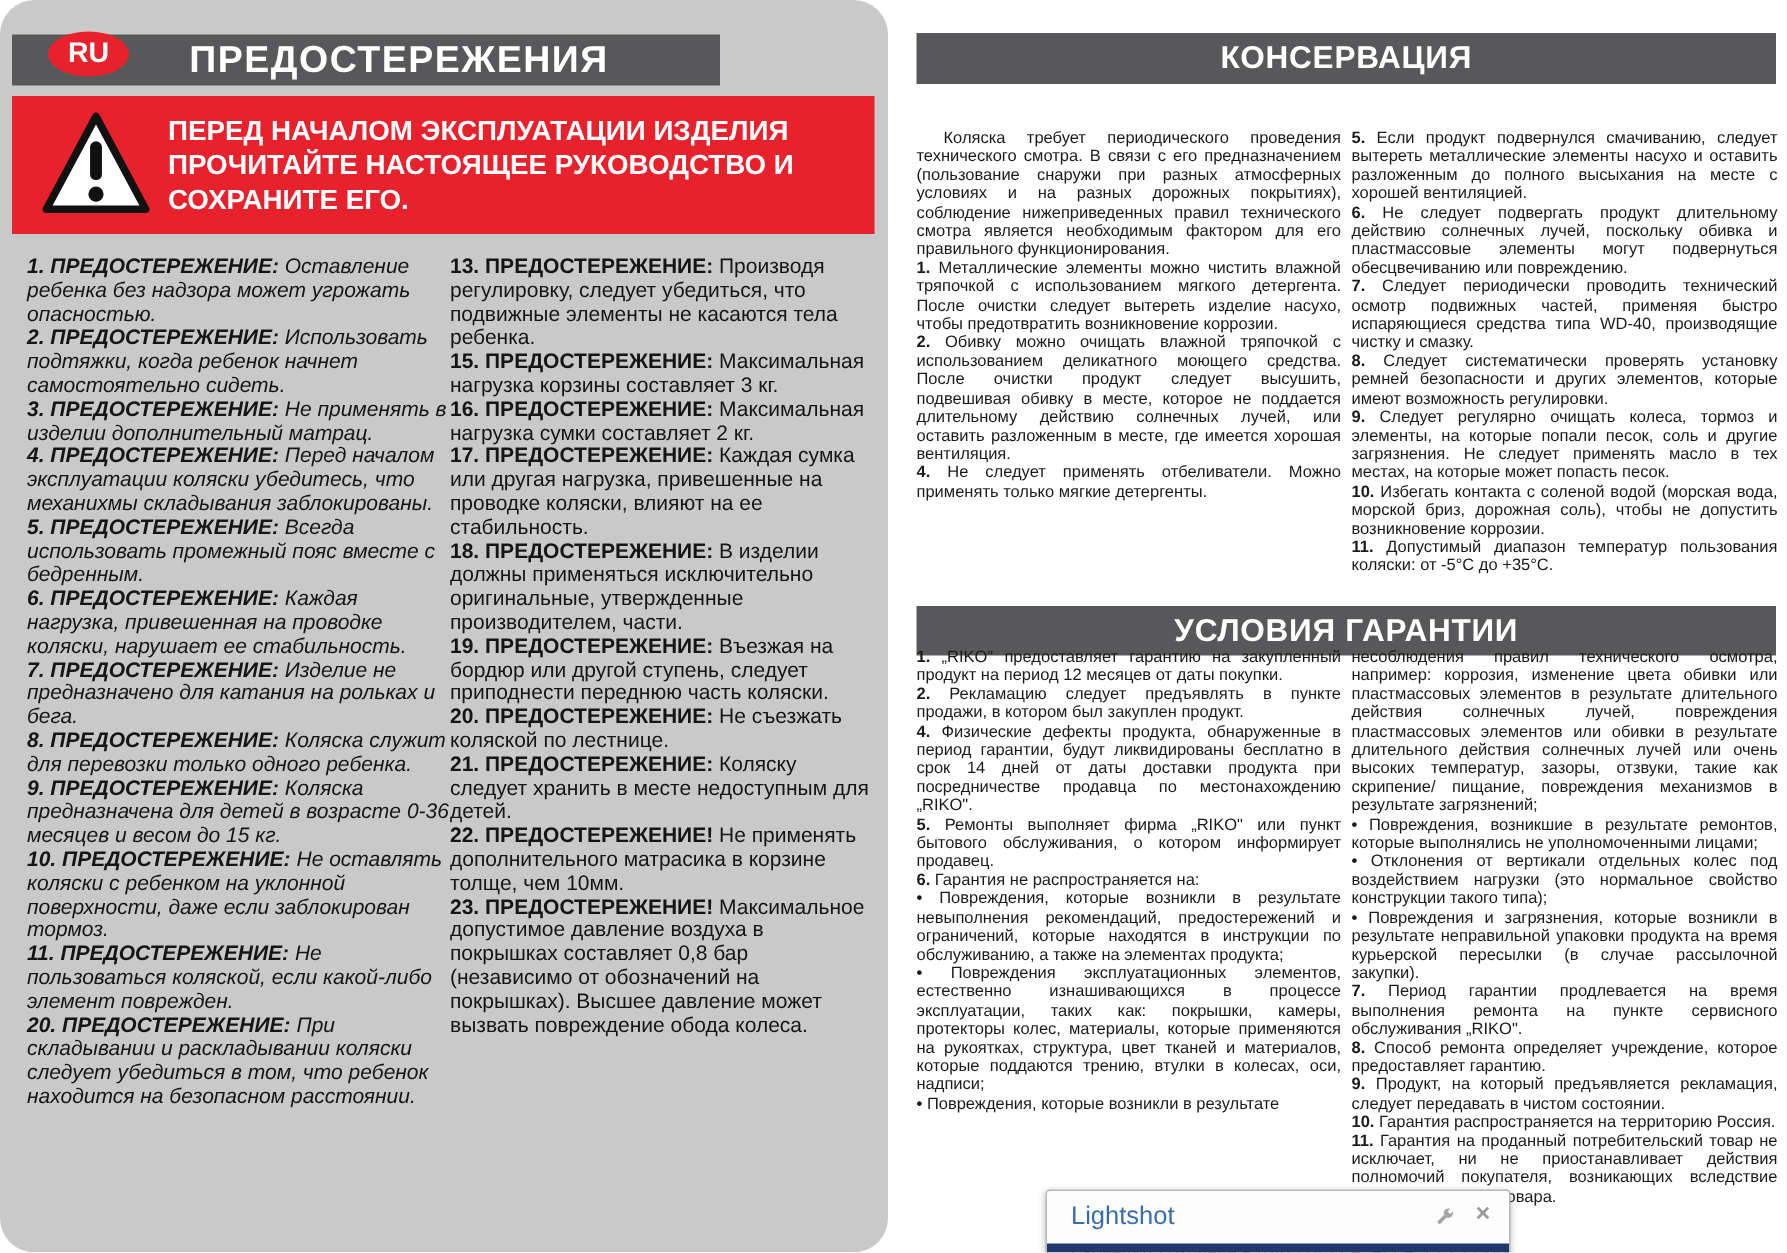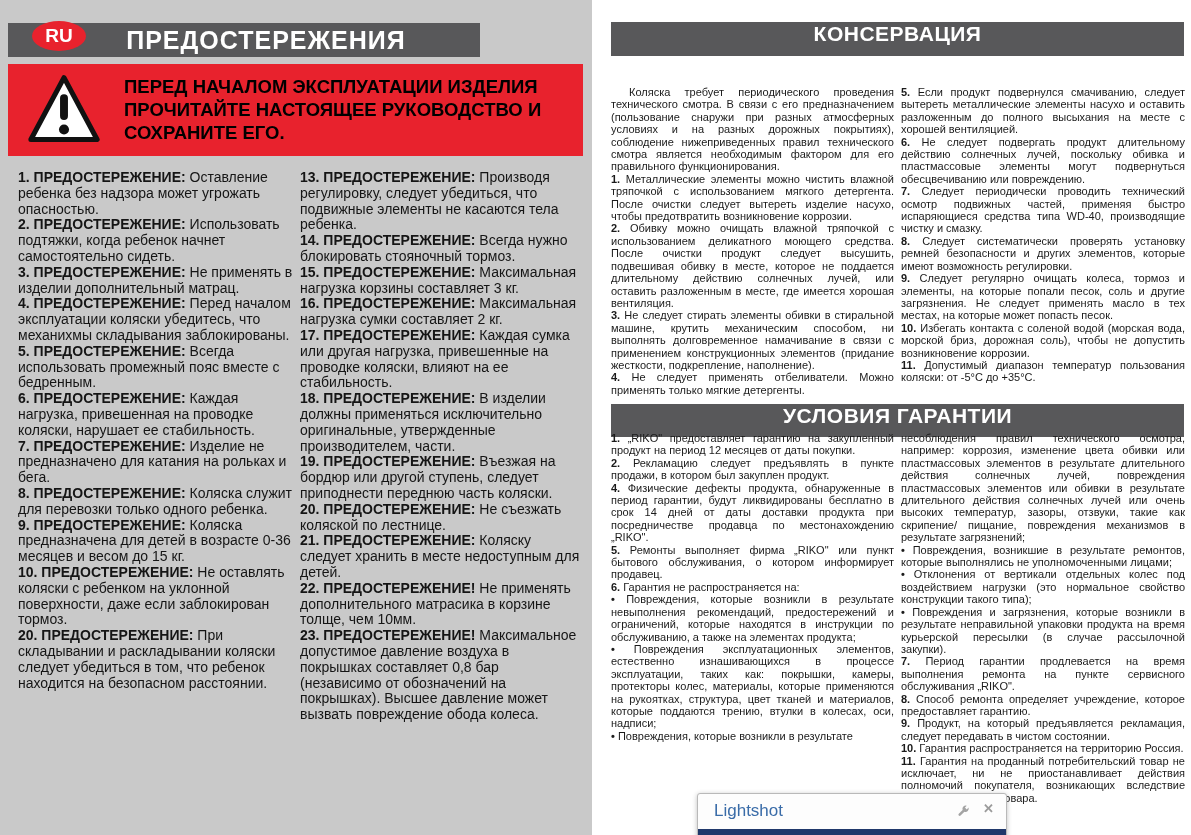--- a/index.html
+++ b/index.html
@@ -1,40 +1,40 @@
 <!DOCTYPE html>
 <html><head>
 <meta charset="utf-8">
 <style>
   * { margin:0; padding:0; box-sizing:border-box; }
   html,body { width:1191px; height:835px; }
   body { font-family:"Liberation Sans", sans-serif; background:#ffffff; overflow:hidden; }
   #screen { position:relative; width:1191px; height:835px; background:#ffffff; overflow:hidden; }
 
   
-  .left-page { position:absolute; left:0; top:0; width:592px; height:835px; background:#c9c9c9; }
+  .left-page { position:absolute; left:0; top:0; width:592px; height:835px; background:#c9c9c9;border-radius:23px; }
   .lp-bar { position:absolute; left:8px; top:23px; width:472px; height:34px; background:#58585a; }
   .lp-title { position:absolute; left:0; top:3px; width:100%; padding-left:44px; text-align:center;
               color:#ffffff; font-size:25px; font-weight:bold; letter-spacing:1px; }
   .ru-badge { position:absolute; left:24px; top:-2px; width:54px; height:30px; background:#e8222d;
               border-radius:50%; color:#ffffff; font-weight:bold; font-size:19px;
               display:flex; align-items:center; justify-content:center; }
   .red-banner { position:absolute; left:8px; top:64px; width:575px; height:92px; background:#e8222d; }
   .tri-icon { position:absolute; left:20px; top:9px; width:72px; height:74px; }
-  .banner-text { position:absolute; left:104px; top:11px; width:462px; color:#000000;
-                 font-weight:bold; font-size:18.5px; line-height:23px;margin-left:12px; }
+  .banner-text { position:absolute; left:104px; top:11px; width:462px; color:#ffffff;
+                 font-weight:bold; font-size:18.5px; line-height:23px; }
   .warn-col { position:absolute; top:170px; font-size:14px; line-height:15.8px; color:#151515; }
-  .warn-col.c1 { left:18px;  width:282px; }
+  .warn-col.c1 { left:18px;  width:282px;font-style:italic; }
   .warn-col.c2 { left:300px; width:284px; }
   .warn-col p.para { margin:0; }
 
   
   .rp-bar { position:absolute; width:573px; height:34px; background:#58585a;
             color:#ffffff; font-weight:bold; font-size:21px; letter-spacing:.5px;
-            display:flex; align-items:flex-start; justify-content:center; }
+            display:flex; align-items:center; justify-content:center; }
   .rp-bar.b1 { left:611px; top:22px; }
   .rp-bar.b2 { left:611px; top:386px; height:33px;margin-top:18px; }
   .body-col { position:absolute; font-size:11px; line-height:12.4px; color:#1a1a1a; text-align:justify; }
   .body-col p.para { margin:0; }
   .body-col p.indent { text-indent:18px; }
   .cons.c1 { left:611px; top:86px;  width:283px; }
   .cons.c2 { left:901px; top:86px;  width:284px; }
   .warr.c1 { left:611px; top:432px; width:283px; }
   .warr.c2 { left:901px; top:432px; width:284px; }
 
@@ -74,45 +74,44 @@
         <p class="para"><b>1. ПРЕДОСТЕРЕЖЕНИЕ: </b>Оставление ребенка без надзора может угрожать опасностью.</p>
         <p class="para"><b>2. ПРЕДОСТЕРЕЖЕНИЕ: </b>Использовать подтяжки, когда ребенок начнет самостоятельно сидеть.</p>
         <p class="para"><b>3. ПРЕДОСТЕРЕЖЕНИЕ: </b>Не применять в изделии дополнительный матрац.</p>
         <p class="para"><b>4. ПРЕДОСТЕРЕЖЕНИЕ: </b>Перед началом эксплуатации коляски убедитесь, что механихмы складывания заблокированы.</p>
         <p class="para"><b>5. ПРЕДОСТЕРЕЖЕНИЕ: </b>Всегда использовать промежный пояс вместе с бедренным.</p>
         <p class="para"><b>6. ПРЕДОСТЕРЕЖЕНИЕ: </b>Каждая нагрузка, привешенная на проводке коляски, нарушает ее стабильность.</p>
         <p class="para"><b>7. ПРЕДОСТЕРЕЖЕНИЕ: </b>Изделие не предназначено для катания на рольках и бега.</p>
         <p class="para"><b>8. ПРЕДОСТЕРЕЖЕНИЕ: </b>Коляска служит для перевозки только одного ребенка.</p>
         <p class="para"><b>9. ПРЕДОСТЕРЕЖЕНИЕ: </b>Коляска предназначена для детей в возрасте 0-36 месяцев и весом до 15 кг.</p>
         <p class="para"><b>10. ПРЕДОСТЕРЕЖЕНИЕ: </b>Не оставлять коляски с ребенком на уклонной поверхности, даже если заблокирован тормоз.</p>
+        <p class="para"><b>11. ПРЕДОСТЕРЕЖЕНИЕ: </b>Не пользоваться коляской, если какой-либо элемент поврежден.</p>
         <p class="para"><b>20. ПРЕДОСТЕРЕЖЕНИЕ: </b>При складывании и раскладывании коляски следует убедиться в том, что ребенок находится на безопасном расстоянии.</p>
       </div>
     <div class="warn-col c2">
         <p class="para"><b>13. ПРЕДОСТЕРЕЖЕНИЕ: </b>Производя регулировку, следует убедиться, что подвижные элементы не касаются тела ребенка.</p>
-        <p class="para"><b>14. ПРЕДОСТЕРЕЖЕНИЕ: </b>Всегда нужно блокировать стояночный тормоз.</p>
         <p class="para"><b>15. ПРЕДОСТЕРЕЖЕНИЕ: </b>Максимальная нагрузка корзины составляет 3 кг.</p>
         <p class="para"><b>16. ПРЕДОСТЕРЕЖЕНИЕ: </b>Максимальная нагрузка сумки составляет 2 кг.</p>
         <p class="para"><b>17. ПРЕДОСТЕРЕЖЕНИЕ: </b>Каждая сумка или другая нагрузка, привешенные на проводке коляски, влияют на ее стабильность.</p>
         <p class="para"><b>18. ПРЕДОСТЕРЕЖЕНИЕ: </b>В изделии должны применяться исключительно оригинальные, утвержденные производителем, части.</p>
         <p class="para"><b>19. ПРЕДОСТЕРЕЖЕНИЕ: </b>Въезжая на бордюр или другой ступень, следует приподнести переднюю часть коляски.</p>
         <p class="para"><b>20. ПРЕДОСТЕРЕЖЕНИЕ: </b>Не съезжать коляской по лестнице.</p>
         <p class="para"><b>21. ПРЕДОСТЕРЕЖЕНИЕ: </b>Коляску следует хранить в месте недоступным для детей.</p>
         <p class="para"><b>22. ПРЕДОСТЕРЕЖЕНИЕ! </b>Не применять дополнительного матрасика в корзине толще, чем 10мм.</p>
         <p class="para"><b>23. ПРЕДОСТЕРЕЖЕНИЕ! </b>Максимальное допустимое давление воздуха в покрышках составляет 0,8 бар (независимо от обозначений на покрышках). Высшее давление может вызвать повреждение обода колеса.</p>
       </div>
   </div>
 
   <div class="rp-bar b1">
     <span>КОНСЕРВАЦИЯ</span>
   </div>
   <div class="body-col cons c1">
       <p class="para indent">Коляска требует периодического проведения технического смотра. В связи с его предназначением (пользование снаружи при разных атмосферных условиях и на разных дорожных покрытиях), соблюдение нижеприведенных правил технического смотра является необходимым фактором для его правильного функционирования.</p>
       <p class="para"><b>1. </b>Металлические элементы можно чистить влажной тряпочкой с использованием мягкого детергента. После очистки следует вытереть изделие насухо, чтобы предотвратить возникновение коррозии.</p>
       <p class="para"><b>2. </b>Обивку можно очищать влажной тряпочкой с использованием деликатного моющего средства. После очистки продукт следует высушить, подвешивая обивку в месте, которое не поддается длительному действию солнечных лучей, или оставить разложенным в месте, где имеется хорошая вентиляция.</p>
-      <p class="para"><b>3. </b>Не следует стирать элементы обивки в стиральной машине, крутить механическим способом, ни выполнять долговременное намачивание в связи с применением конструкционных элементов (придание жесткости, подкрепление, наполнение).</p>
       <p class="para"><b>4. </b>Не следует применять отбеливатели. Можно применять только мягкие детергенты.</p>
     </div>
   <div class="body-col cons c2">
       <p class="para"><b>5. </b>Если продукт подвернулся смачиванию, следует вытереть металлические элементы насухо и оставить разложенным до полного высыхания на месте с хорошей вентиляцией.</p>
       <p class="para"><b>6. </b>Не следует подвергать продукт длительному действию солнечных лучей, поскольку обивка и пластмассовые элементы могут подвернуться обесцвечиванию или повреждению.</p>
       <p class="para"><b>7. </b>Следует периодически проводить технический осмотр подвижных частей, применяя быстро испаряющиеся средства типа WD-40, производящие чистку и смазку.</p>
       <p class="para"><b>8. </b>Следует систематически проверять установку ремней безопасности и других элементов, которые имеют возможность регулировки.</p>
       <p class="para"><b>9. </b>Следует регулярно очищать колеса, тормоз и элементы, на которые попали песок, соль и другие загрязнения. Не следует применять масло в тех местах, на которые может попасть песок.</p>
       <p class="para"><b>10. </b>Избегать контакта с соленой водой (морская вода, морской бриз, дорожная соль), чтобы не допустить возникновение коррозии.</p>
       <p class="para"><b>11. </b>Допустимый диапазон температур пользования коляски: от -5°C до +35°C.</p>

